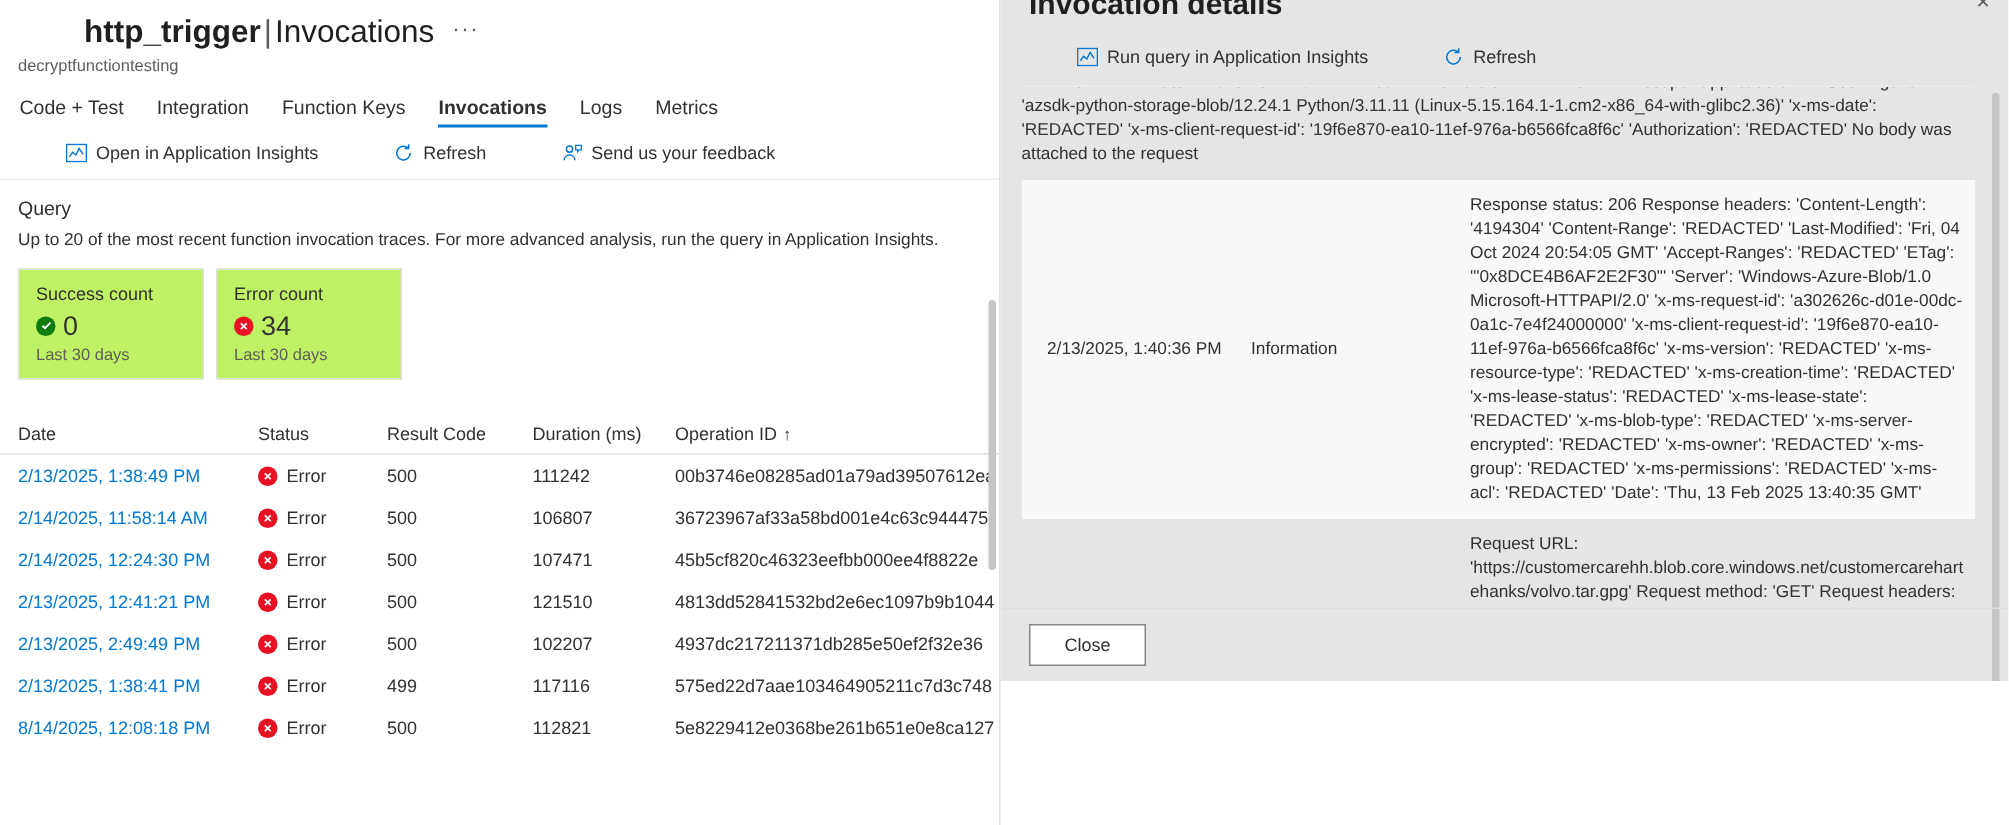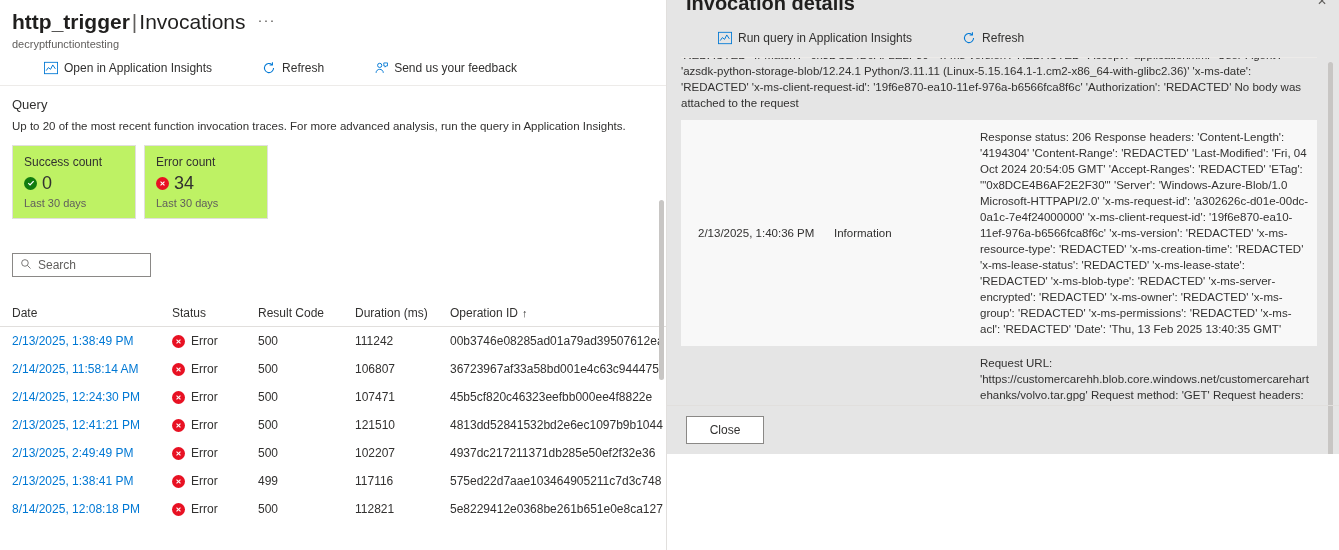--- a/index.html
+++ b/index.html
@@ -19,20 +19,21 @@
     position: absolute; left: 0; top: 0;
     width: 667px; height: 550px;
     background: #ffffff;
     overflow: hidden;
   }
   .blade-head { padding: 8px 12px 0 12px; }
   .title-row { display: flex; align-items: baseline; gap: 8px; }
   .title {
     font-size: 21px; line-height: 28px; color: #201f1e; font-weight: 400;
     white-space: nowrap;
+    margin-left: 44px;
   }
   .title .strong { font-weight: 700; }
   .title .bar { color: #605e5c; font-weight: 400; padding: 0 2px; }
   .ellipsis-btn {
     font-size: 15px; color: #605e5c; letter-spacing: 1px;
     padding: 0 4px; line-height: 12px; position: relative; top: -4px;
     cursor: pointer;
   }
   .subtitle { font-size: 11px; color: #605e5c; margin-top: 1px; line-height: 14px; }
 
@@ -164,20 +165,28 @@
 
     <div class="blade-head">
       <div class="title-row">
         <div class="title">
           <span class="strong">http_trigger</span><span class="bar">|</span><span>Invocations</span>
         </div>
         <div class="ellipsis-btn">···</div>
       </div>
       <div class="subtitle">decryptfunctiontesting</div>
 
+      <div class="tabs">
+        <div class="tab">Code + Test</div>
+        <div class="tab">Integration</div>
+        <div class="tab">Function Keys</div>
+        <div class="tab active">Invocations</div>
+        <div class="tab">Logs</div>
+        <div class="tab">Metrics</div>
+      </div>
 
       <div class="cmdbar">
         <div class="cmd">
           <span>
             <svg width="14" height="14" viewBox="0 0 16 16">
                 <rect x="0.5" y="1.5" width="15" height="13" fill="none" stroke="#0078d4" stroke-width="1"></rect>
                 <polyline points="2.5,11 5,7.5 7.5,9.5 10,4.5 13,9" fill="none" stroke="#0078d4" stroke-width="1.1"></polyline>
               </svg>
           </span>
           <span>Open in Application Insights</span>
@@ -231,29 +240,20 @@
                   <line x1="2.2" y1="2.2" x2="7.8" y2="7.8" stroke="#ffffff" stroke-width="1.6"></line>
                   <line x1="7.8" y1="2.2" x2="2.2" y2="7.8" stroke="#ffffff" stroke-width="1.6"></line>
                 </svg>
             </span>
             <span class="card-num">34</span>
           </div>
           <div class="card-foot">Last 30 days</div>
         </div>
       </div>
 
-      <div class="searchbox">
-        <span>
-          <svg width="12" height="12" viewBox="0 0 16 16">
-              <circle cx="6.6" cy="6.6" r="4.4" fill="none" stroke="#605e5c" stroke-width="1.1"></circle>
-              <line x1="9.9" y1="9.9" x2="14" y2="14" stroke="#605e5c" stroke-width="1.1"></line>
-            </svg>
-        </span>
-        <span class="ph">Search</span>
-      </div>
     </div>
 
     <div class="tbl">
       <div class="tbl-head">
         <div class="c-date">Date</div>
         <div class="c-status">Status</div>
         <div class="c-code">Result Code</div>
         <div class="c-dur">Duration (ms)</div>
         <div class="c-op">
           <span>Operation ID</span><span class="sortarrow">↑</span>

